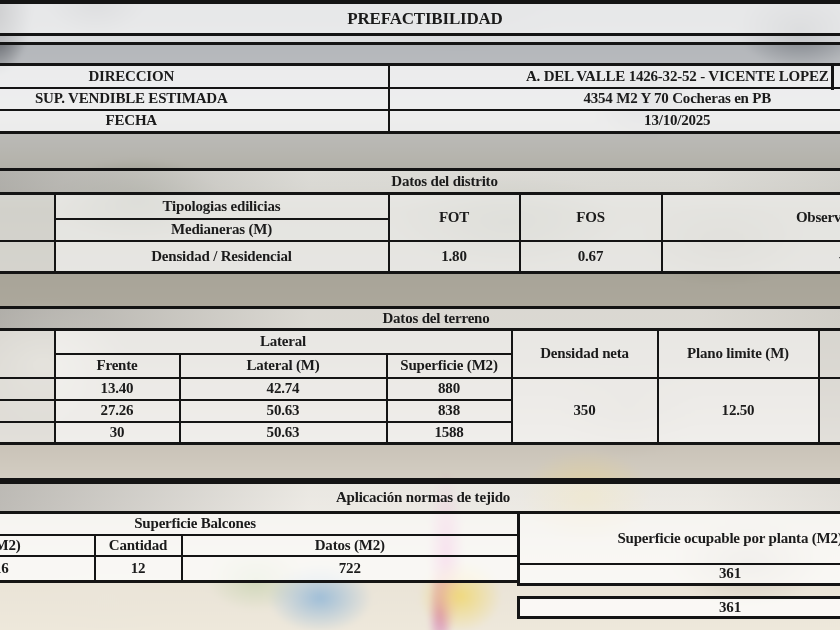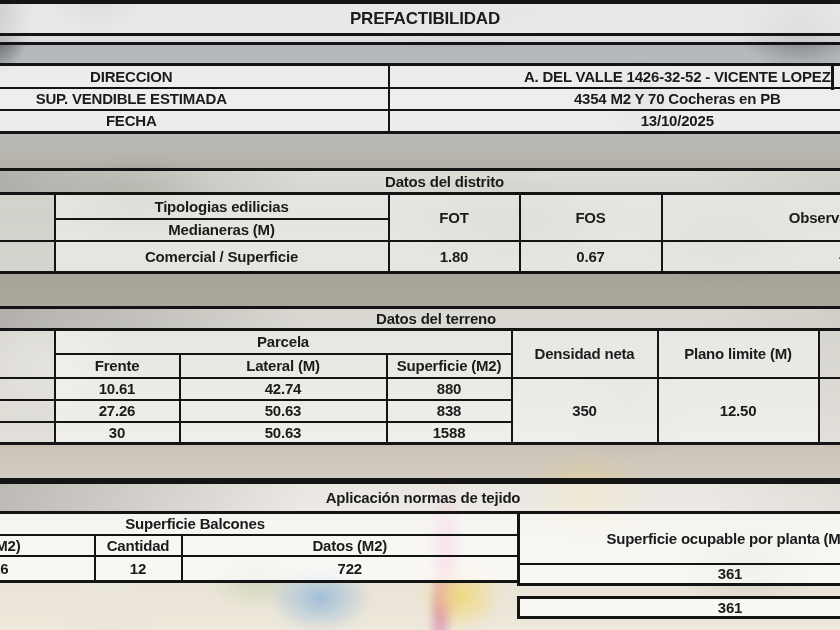--- a/index.html
+++ b/index.html
@@ -1,18 +1,18 @@
 <!DOCTYPE html>
 <html><head>
 <meta charset="utf-8">
 <style>
   html,body{margin:0;padding:0;background:#888;}
   .screen{
     position:relative;width:840px;height:630px;overflow:hidden;
-    font-family:Liberation Sans, sans-serif;font-weight:bold;color:#1b1b1b;
+    font-family:Liberation Serif, serif;font-weight:bold;color:#1b1b1b;
     background:#4d7c0f;
   }
   .photo{
     position:absolute;left:-12px;top:-12px;width:864px;height:654px;filter:blur(2.5px);
     background:
       radial-gradient(55px 95px at 6px 22px, rgba(30,33,40,.95), rgba(30,33,40,0) 70%),
       radial-gradient(70px 45px at 108px 16px, rgba(96,101,110,.6), rgba(96,101,110,0) 70%),
       radial-gradient(90px 55px at 812px 42px, rgba(70,76,85,.55), rgba(70,76,85,0) 70%),
       radial-gradient(130px 45px at 470px 28px, rgba(150,155,162,.5), rgba(150,155,162,0) 75%),
       radial-gradient(80px 55px at 655px 112px, rgba(125,128,134,.45), rgba(125,128,134,0) 70%),
@@ -102,21 +102,21 @@
       <td>Tipologias edilicias</td>
       <td rowspan="2">FOT</td>
       <td rowspan="2">FOS</td>
       <td rowspan="2">Observaciones</td>
     </tr>
     <tr style="height:22px;">
       <td>Medianeras (M)</td>
     </tr>
     <tr style="height:32px;">
       <td class="dim"></td>
-      <td>Comercial / Superficie</td>
+      <td>Densidad / Residencial</td>
       <td>1.80</td>
       <td>0.67</td>
       <td>-</td>
     </tr>
   </tbody>
     </table>
 
   <div class="band" style="top:306px;height:24px;border-top-width:3px;">
     <span style="margin-right:20px;">Datos del terreno</span>
   </div>
@@ -126,33 +126,33 @@
         <col style="width:125px;">
         <col style="width:207px;">
         <col style="width:125px;">
       <col style="width:146px;">
         <col style="width:161px;">
         <col style="width:203px;">
     </colgroup>
     <tbody>
         <tr style="height:24px;">
       <td class="dim" rowspan="2"></td>
-      <td colspan="3">Parcela</td>
+      <td colspan="3">Lateral</td>
       <td rowspan="2">Densidad neta</td>
       <td rowspan="2">Plano limite (M)</td>
       <td class="dim" rowspan="2"></td>
     </tr>
     <tr style="height:24px;">
       <td>Frente</td>
       <td>Lateral (M)</td>
       <td>Superficie (M2)</td>
     </tr>
     <tr style="height:22px;">
       <td class="dim"></td>
-      <td>10.61</td>
+      <td>13.40</td>
       <td>42.74</td>
       <td>880</td>
       <td rowspan="3">350</td>
       <td rowspan="3">12.50</td>
       <td class="dim" rowspan="3"></td>
     </tr>
     <tr style="height:22px;">
       <td class="dim"></td>
       <td>27.26</td>
       <td>50.63</td>

